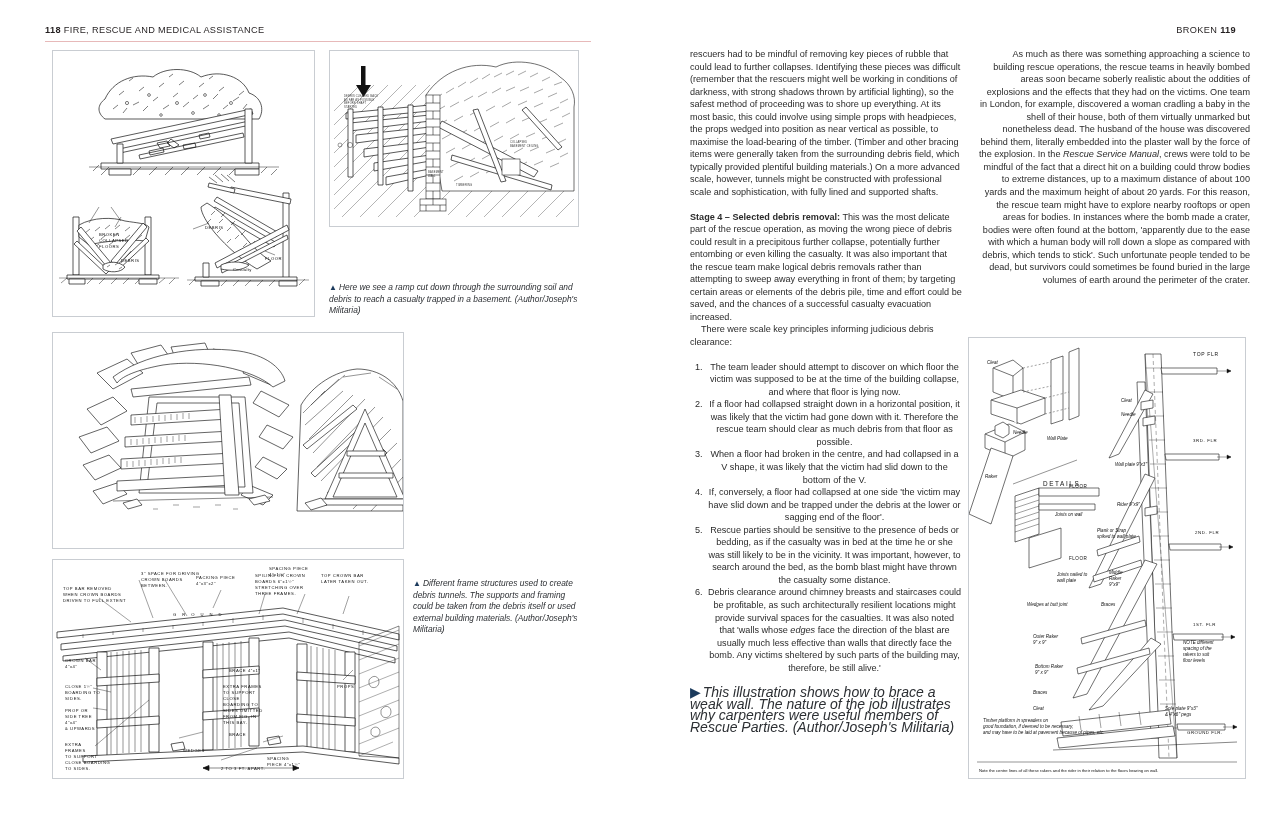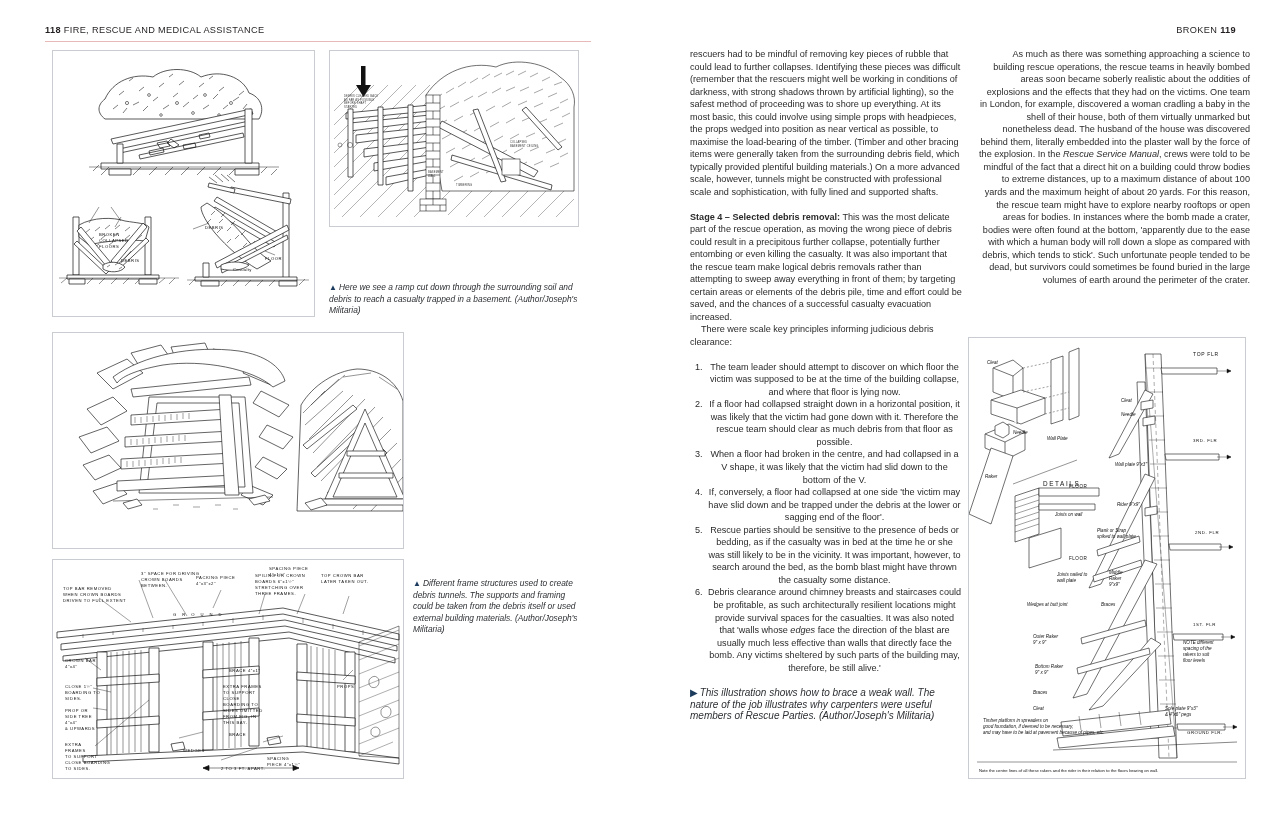--- a/index.html
+++ b/index.html
@@ -75,21 +75,21 @@
     list-style-position: outside;
     text-align: center;
   }
   ol.principles li {
     margin: 0 0 0 0;
     padding-left: 2px;
   }
   .cap-inline {
     margin-top: 13px;
     font-style: italic;
-    font-size: 10px;
+    font-size: 14px;
     line-height: 11.6px;
     color: #2c2f33;
   }
   .cap-inline .tri { font-style: normal; color: #1b3a5c; padding-right: 2px; }
 
   
   .lbl { font-family: "Liberation Sans", sans-serif; }
 </style>
 </head>
 <body>

